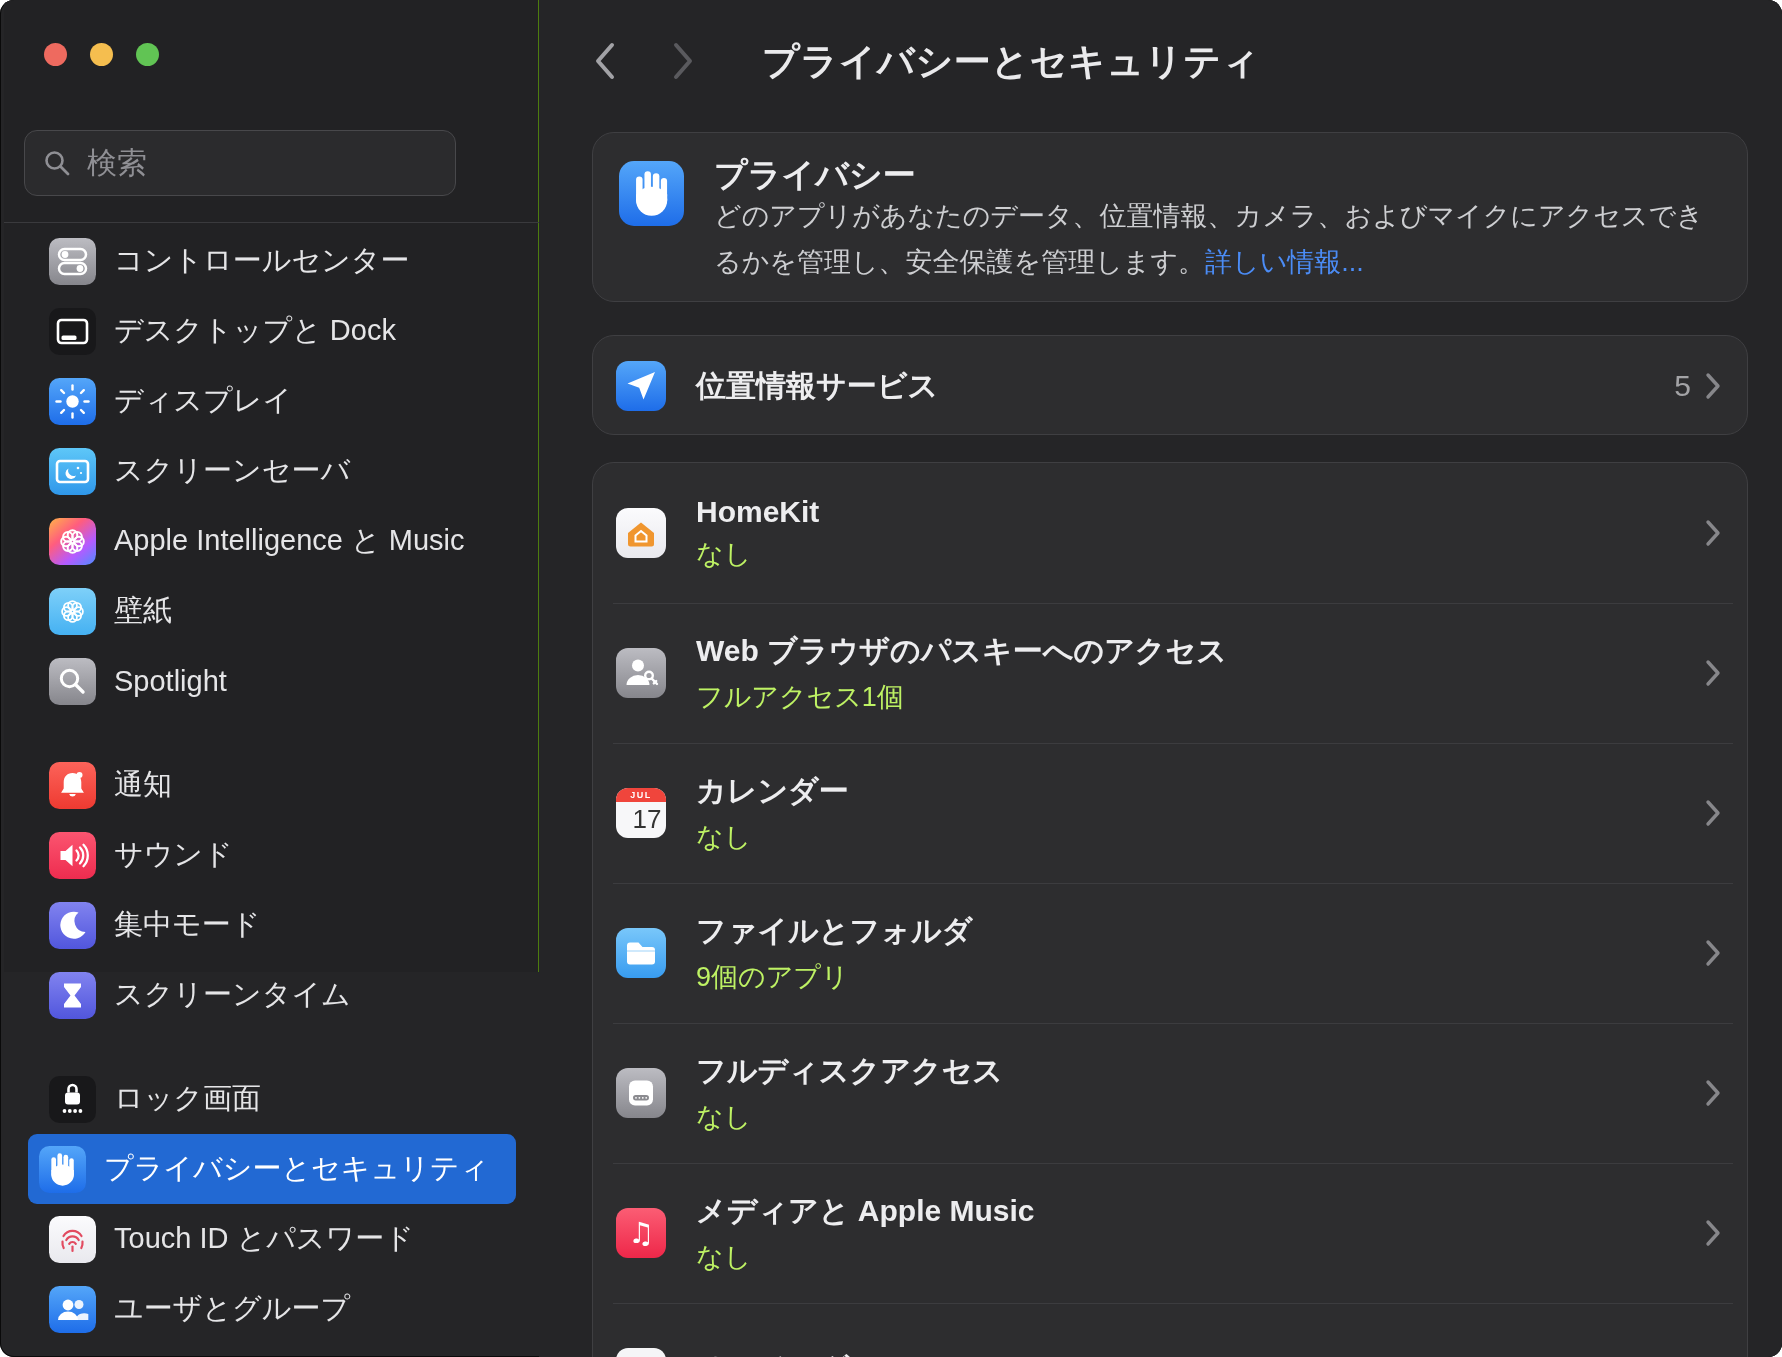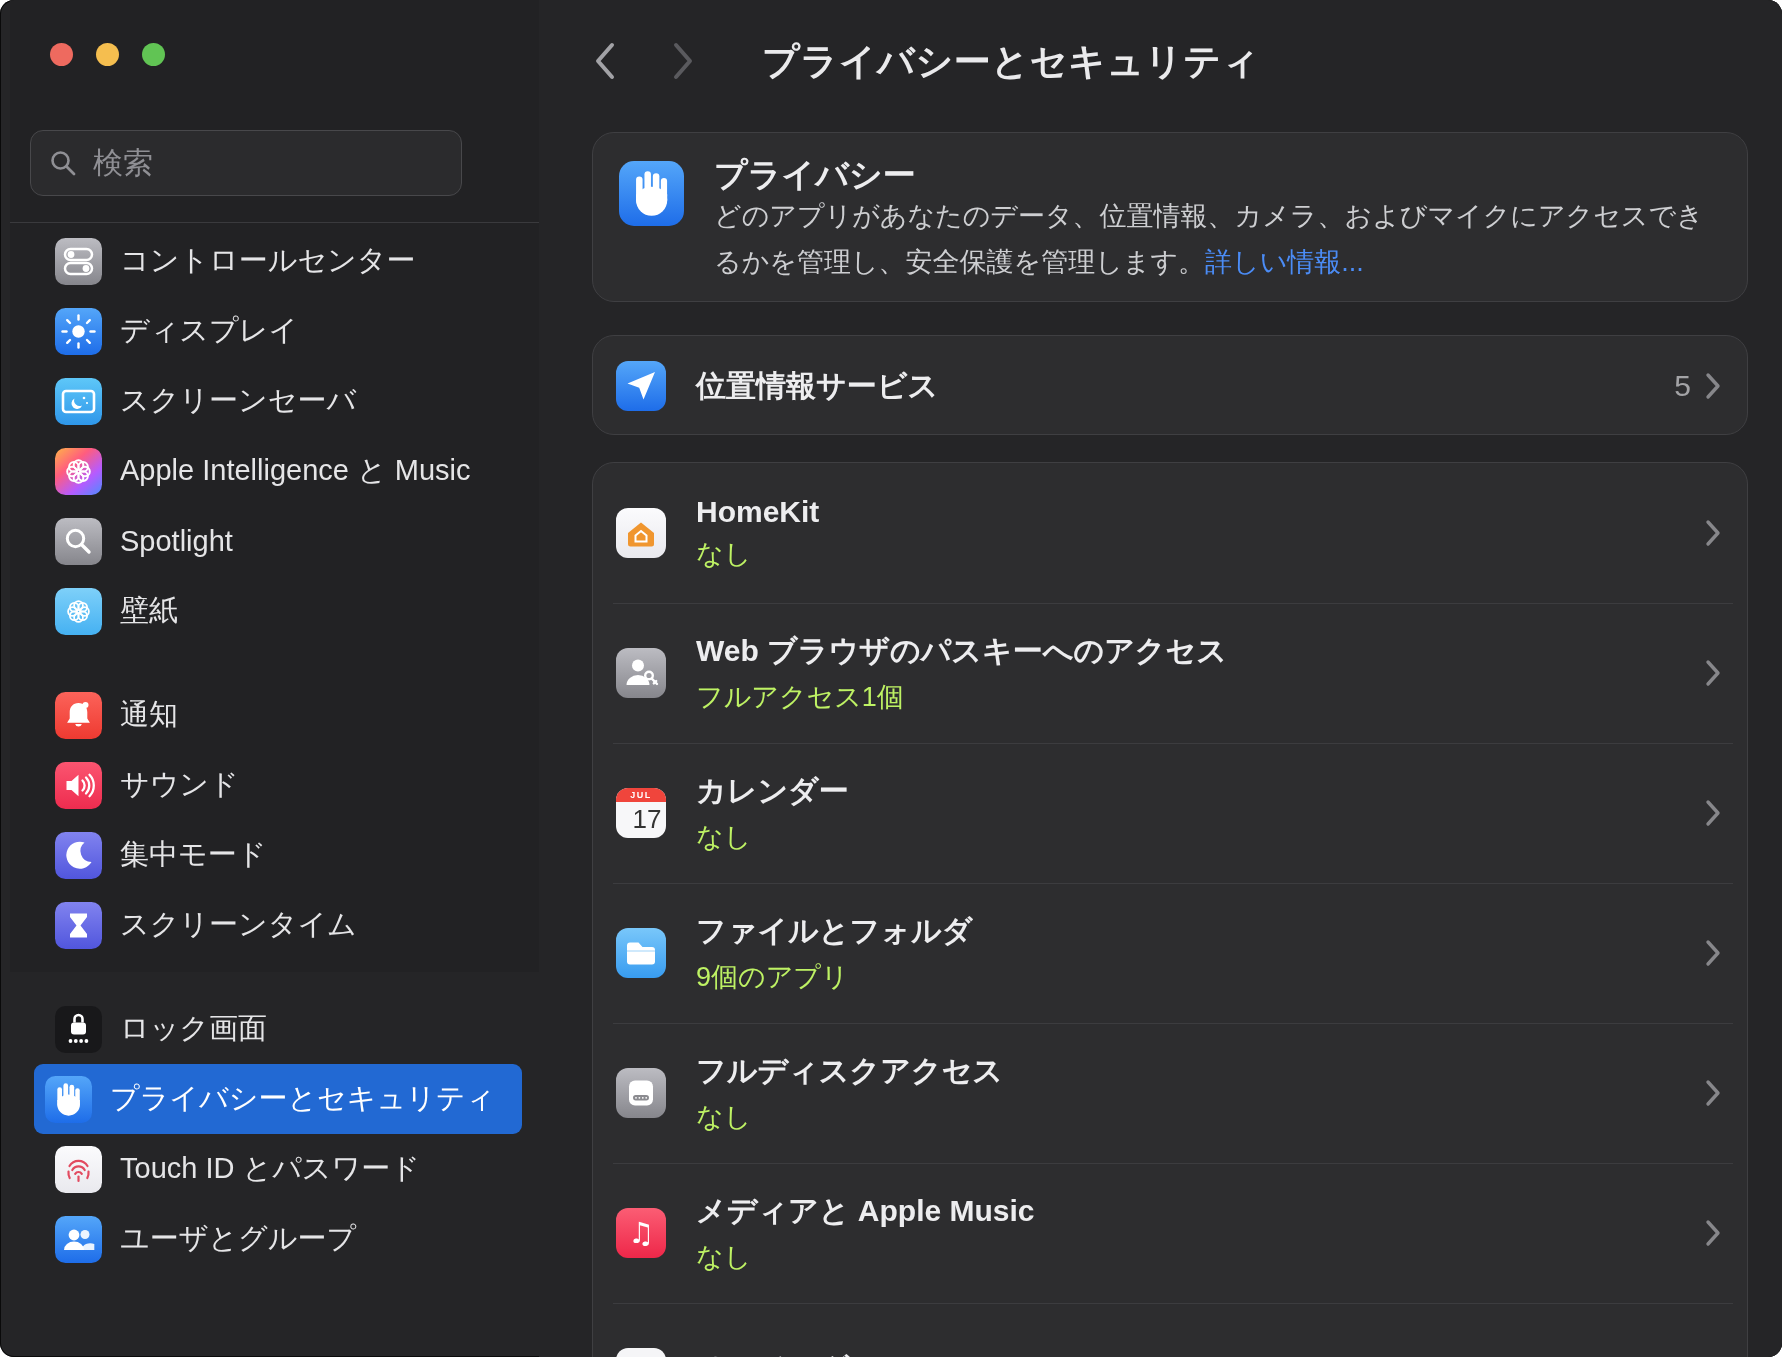--- a/index.html
+++ b/index.html
@@ -1,20 +1,20 @@
 <!DOCTYPE html>
 <html><head>
 <meta charset="utf-8">
 <style>
   html,body{margin:0;padding:0;background:#ffffff;}
   body{font-family:"Liberation Sans","DejaVu Sans",sans-serif;-webkit-font-smoothing:antialiased;}
   .window{position:relative;width:1782px;height:1357px;background:#252527;border-radius:14px;overflow:hidden;box-shadow:0 0 0 1px #0a0a0a inset;}
 
   
-  .sidebar{position:absolute;left:10px;top:0;width:538px;height:972px;background:#222224;border-right:7px solid #4d7c0f;box-sizing:border-box;}
+  .sidebar{position:absolute;left:4px;top:0;width:538px;height:972px;background:#222224;border-right:4px solid #4d7c0f;box-sizing:border-box;}
   .traffic{position:absolute;top:43px;left:40px;display:flex;gap:23px;}
   .traffic .dot{width:23px;height:23px;border-radius:50%;}
   .dot-close{background:#ee6a5f;}
   .dot-min{background:#f5be4f;}
   .dot-zoom{background:#61c454;}
 
   .search{position:absolute;left:20px;top:130px;width:432px;height:66px;background:#2b2b2d;border:1.5px solid #48484b;border-radius:13px;box-sizing:border-box;display:flex;align-items:center;}
   .search svg{margin-left:18px;flex:none;}
   .search input{background:transparent;border:none;outline:none;color:#c9c9cc;font-size:30px;margin-left:14px;width:330px;font-family:inherit;}
   .search input::placeholder{color:#8f8f94;}
@@ -117,20 +117,29 @@
             <svg viewBox="0 0 47 47">
                 <rect x="10" y="11" width="27" height="11" rx="5.5" fill="none" stroke="#fff" stroke-width="2.5"></rect>
                 <circle cx="16" cy="16.5" r="3.4" fill="#fff"></circle>
                 <rect x="10" y="25" width="27" height="11" rx="5.5" fill="none" stroke="#fff" stroke-width="2.5"></rect>
                 <circle cx="31" cy="30.5" r="3.4" fill="#fff"></circle>
               </svg>
           </span>
           <span>コントロールセンター</span>
         </div>
         <div class="nav-item">
+          <span class="app-ic bg-black">
+            <svg viewBox="0 0 47 47">
+                <rect x="9" y="12" width="29" height="23" rx="3.5" fill="none" stroke="#fff" stroke-width="2.6"></rect>
+                <rect x="12.5" y="27.5" width="15" height="4.5" rx="1.6" fill="#fff"></rect>
+              </svg>
+          </span>
+          <span>デスクトップと Dock</span>
+        </div>
+        <div class="nav-item">
           <span class="app-ic bg-blue">
             <svg viewBox="0 0 47 47">
                 <circle cx="23.5" cy="23.5" r="6.2" fill="#fff"></circle>
                 <g stroke="#fff" stroke-width="2.4" stroke-linecap="round">
                   <line x1="23.5" y1="7.5" x2="23.5" y2="11.5"></line>
                   <line x1="23.5" y1="35.5" x2="23.5" y2="39.5"></line>
                   <line x1="7.5" y1="23.5" x2="11.5" y2="23.5"></line>
                   <line x1="35.5" y1="23.5" x2="39.5" y2="23.5"></line>
                   <line x1="12.2" y1="12.2" x2="15" y2="15"></line>
                   <line x1="32" y1="32" x2="34.8" y2="34.8"></line>
@@ -163,45 +172,45 @@
                   <circle cx="17" cy="23.5" r="4.8"></circle>
                   <circle cx="18.9" cy="18.9" r="4.8"></circle>
                   <circle cx="23.5" cy="17" r="4.8"></circle>
                   <circle cx="28.1" cy="18.9" r="4.8"></circle>
                 </g>
               </svg>
           </span>
           <span>Apple Intelligence と Music</span>
         </div>
         <div class="nav-item">
-          <span class="app-ic bg-gray">
-            <svg viewBox="0 0 47 47">
-                <circle cx="20.5" cy="20.5" r="8.2" fill="none" stroke="#fff" stroke-width="3"></circle>
-                <line x1="26.5" y1="26.5" x2="34" y2="34" stroke="#fff" stroke-width="3.4" stroke-linecap="round"></line>
-              </svg>
-          </span>
-          <span>Spotlight</span>
-        </div>
-        <div class="nav-item">
           <span class="app-ic bg-lightcyan">
             <svg viewBox="0 0 47 47">
                 <g fill="none" stroke="#fff" stroke-width="1.8">
                   <circle cx="29.5" cy="23.5" r="4.4"></circle>
                   <circle cx="27.7" cy="27.7" r="4.4"></circle>
                   <circle cx="23.5" cy="29.5" r="4.4"></circle>
                   <circle cx="19.3" cy="27.7" r="4.4"></circle>
                   <circle cx="17.5" cy="23.5" r="4.4"></circle>
                   <circle cx="19.3" cy="19.3" r="4.4"></circle>
                   <circle cx="23.5" cy="17.5" r="4.4"></circle>
                   <circle cx="27.7" cy="19.3" r="4.4"></circle>
                   <circle cx="23.5" cy="23.5" r="2.2"></circle>
                 </g>
               </svg>
           </span>
           <span>壁紙</span>
+        </div>
+        <div class="nav-item">
+          <span class="app-ic bg-gray">
+            <svg viewBox="0 0 47 47">
+                <circle cx="20.5" cy="20.5" r="8.2" fill="none" stroke="#fff" stroke-width="3"></circle>
+                <line x1="26.5" y1="26.5" x2="34" y2="34" stroke="#fff" stroke-width="3.4" stroke-linecap="round"></line>
+              </svg>
+          </span>
+          <span>Spotlight</span>
         </div>
       </div>
 
       <div class="nav-group">
         <div class="nav-item">
           <span class="app-ic bg-red">
             <svg viewBox="0 0 47 47">
                 <path d="M23.5 11 c-5.5 0 -8.8 4 -8.8 9.3 v6.2 l-2.6 4.3 h22.8 l-2.6 -4.3 v-6.2 c0 -5.3 -3.3 -9.3 -8.8 -9.3 z" fill="#fff"></path>
                 <path d="M20.2 32 a3.4 3.4 0 0 0 6.6 0 z" fill="#fff"></path>
                 <circle cx="30.5" cy="13" r="3" fill="#fff"></circle>

